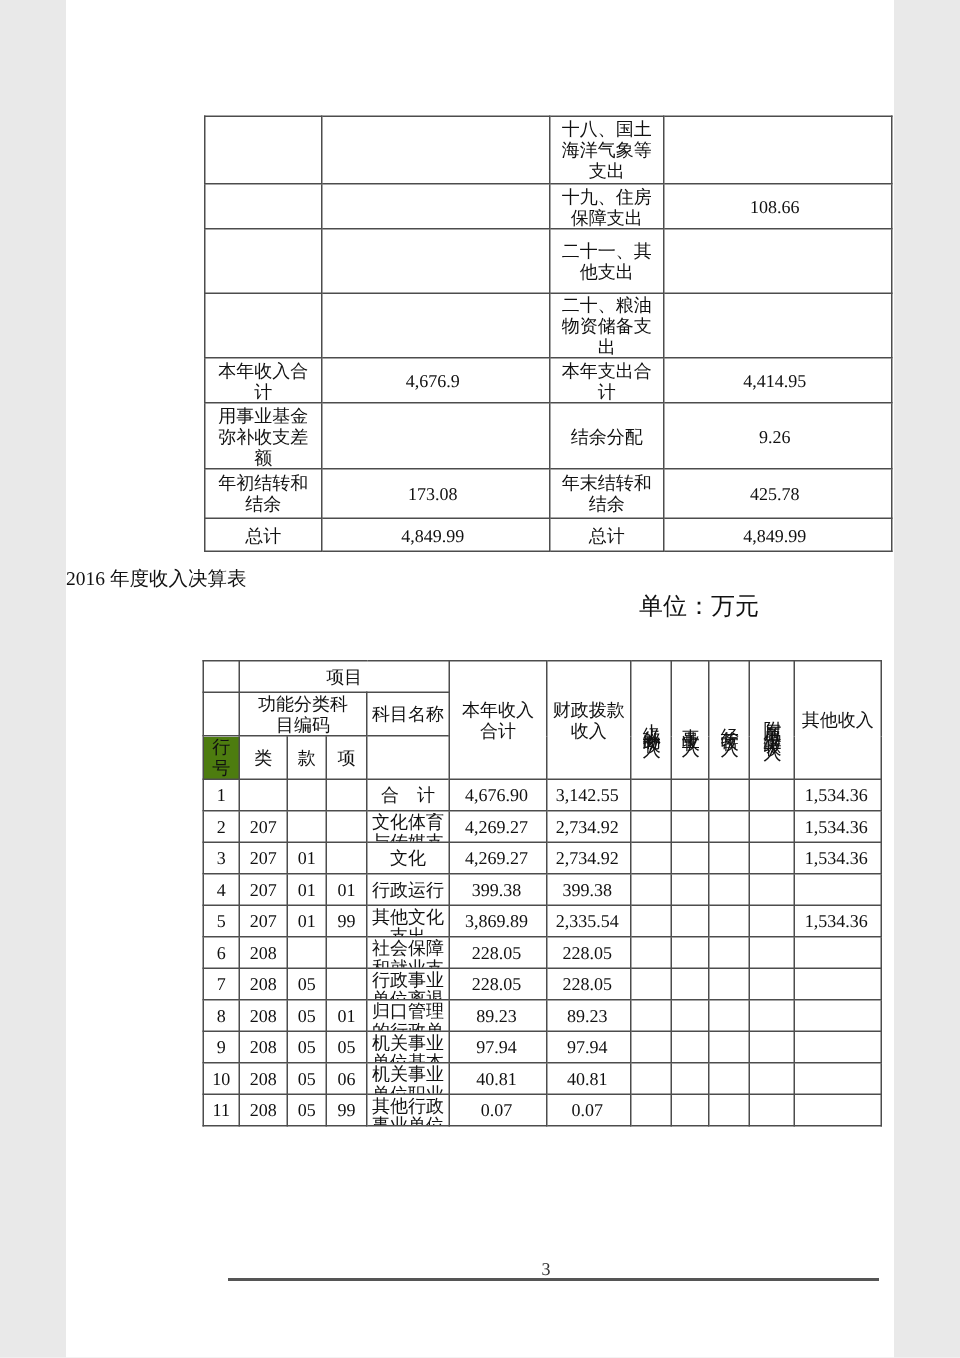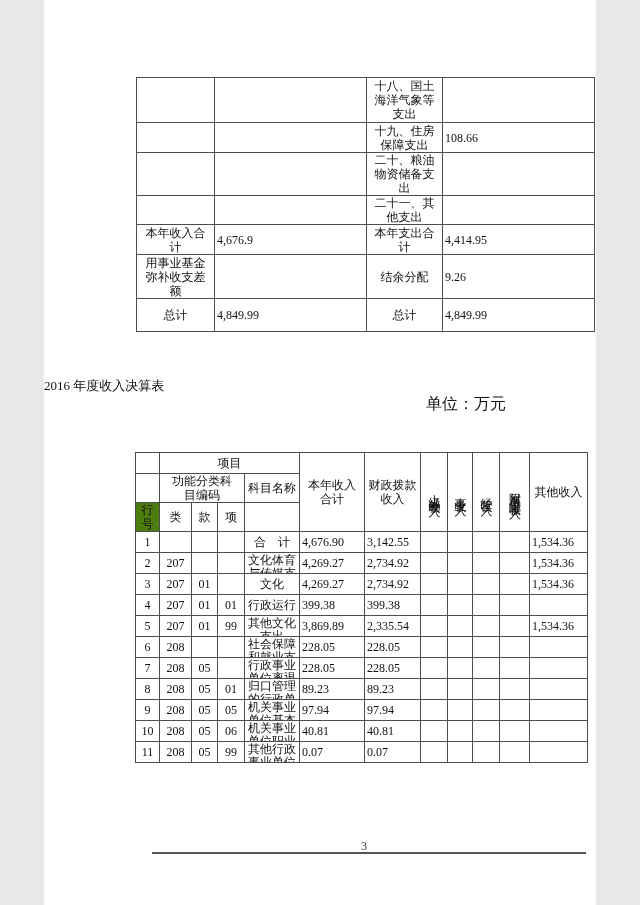--- a/index.html
+++ b/index.html
@@ -8,40 +8,40 @@
     position:relative; width:552px; height:905px; background:#fff;
     font-family:"Liberation Serif","DejaVu Serif",serif; color:#111;
     margin:0 auto; overflow:hidden;
   }
   table { border-collapse:collapse; table-layout:fixed; }
   td {
     border:1px solid #4d4d4d; overflow:hidden; vertical-align:middle;
     text-align:center; font-size:12px; line-height:15px; padding:0 2px;
     white-space:pre-line;
   }
-  .num { text-align:left; padding-right:6px; white-space:nowrap; }
+  .num { text-align:center; padding-right:6px; white-space:nowrap; }
 
   
   .summary { position:absolute; left:92px; top:77px; width:458px; }
   .summary tr:nth-child(1){height:45px}
   .summary tr:nth-child(2){height:30px}
   .summary tr:nth-child(3){height:43px}
   .summary tr:nth-child(4){height:28px}
   .summary tr:nth-child(5){height:30px}
   .summary tr:nth-child(6){height:44px}
   .summary tr:nth-child(7){height:33px}
   .summary tr:nth-child(8){height:22px}
   .summary td { line-height:14px; }
 
   
   .title { position:absolute; top:377px; left:0; width:640px; text-align:left; font-size:13px; }
   .unit  { position:absolute; top:394px; right:90px; font-size:16px; }
 
   
-  .income { position:absolute; left:91px; top:452px; width:452px; }
+  .income { position:absolute; left:91px; top:440px; width:452px; }
   .income td { line-height:14px; }
   .hdrA { height:75px; }
   .hdrB { height:46px; }
   .hdrC { height:31px; }
   .income tbody tr { height:21px; }
   .clip { max-height:19px; overflow:hidden; line-height:13px; }
   .income .num { padding-right:4px; font-size:12px; }
   .vcell span {
     writing-mode:vertical-rl; text-orientation:upright;
     display:inline-block; letter-spacing:2px; line-height:13px;
@@ -76,47 +76,55 @@
       <tr>
         <td></td>
         <td class="num"></td>
         <td>十九、住房
 保障支出</td>
         <td class="num">108.66</td>
       </tr>
       <tr>
         <td></td>
         <td class="num"></td>
+        <td>二十一、其
+他支出</td>
+        <td class="num"></td>
+      </tr>
+      <tr>
+        <td></td>
+        <td class="num"></td>
         <td>二十、粮油
 物资储备支
 出</td>
-        <td class="num"></td>
-      </tr>
-      <tr>
-        <td></td>
-        <td class="num"></td>
-        <td>二十一、其
-他支出</td>
         <td class="num"></td>
       </tr>
       <tr>
         <td>本年收入合
 计</td>
         <td class="num">4,676.9</td>
         <td>本年支出合
 计</td>
         <td class="num">4,414.95</td>
       </tr>
       <tr>
         <td>用事业基金
 弥补收支差
 额</td>
         <td class="num"></td>
         <td>结余分配</td>
         <td class="num">9.26</td>
+      </tr>
+      <tr>
+        <td>年初结转和
+结余</td>
+        <td class="num">173.08</td>
+        <td>年末结转和
+结余</td>
+        <td class="num">425.78</td>
       </tr>
       <tr>
         <td>总计</td>
         <td class="num">4,849.99</td>
         <td>总计</td>
         <td class="num">4,849.99</td>
       </tr>
     </tbody>
   </table>
 

